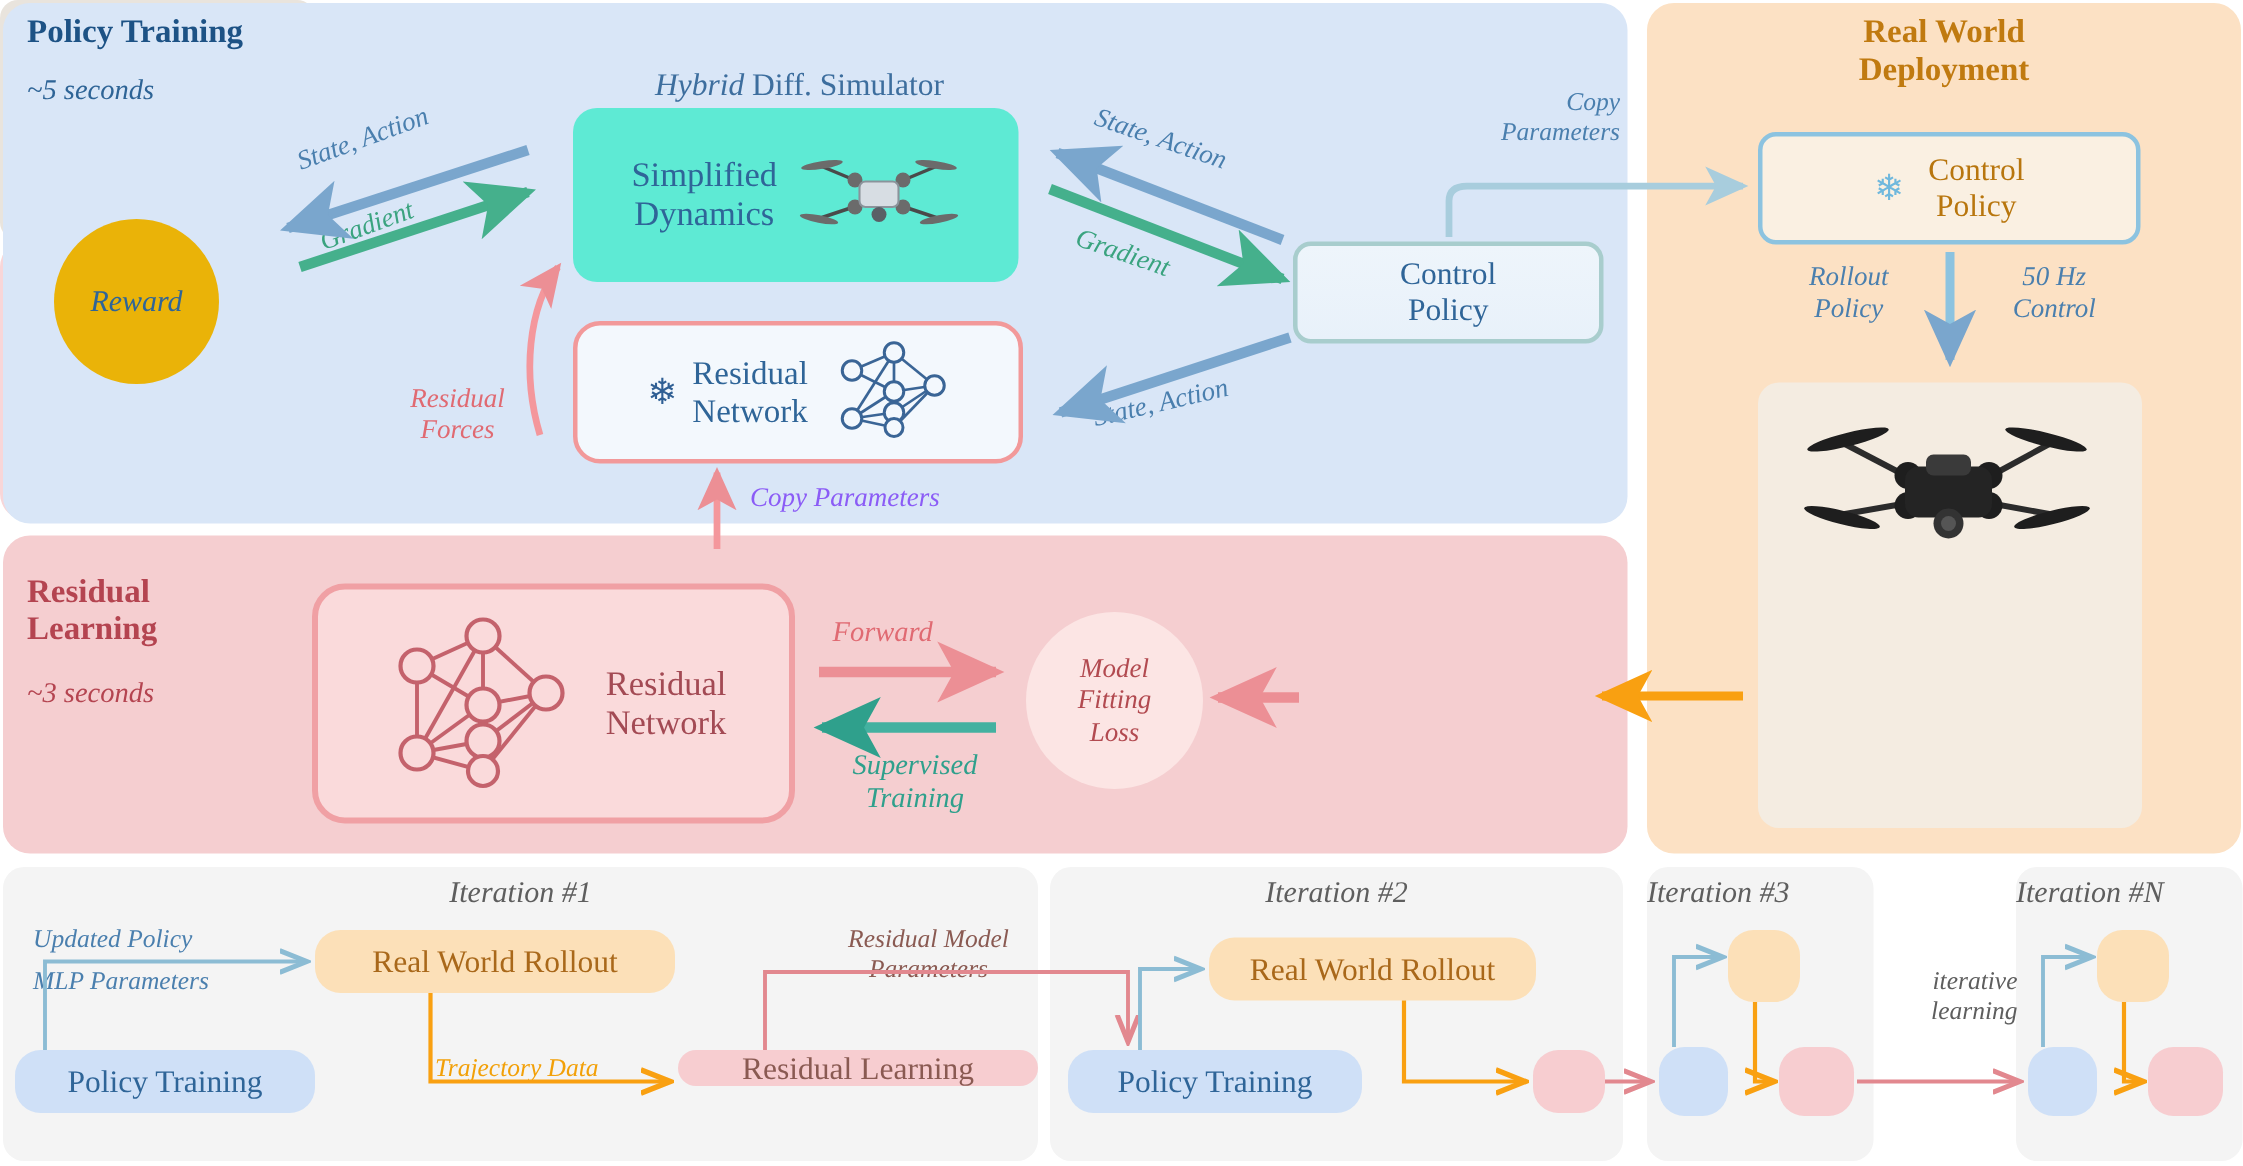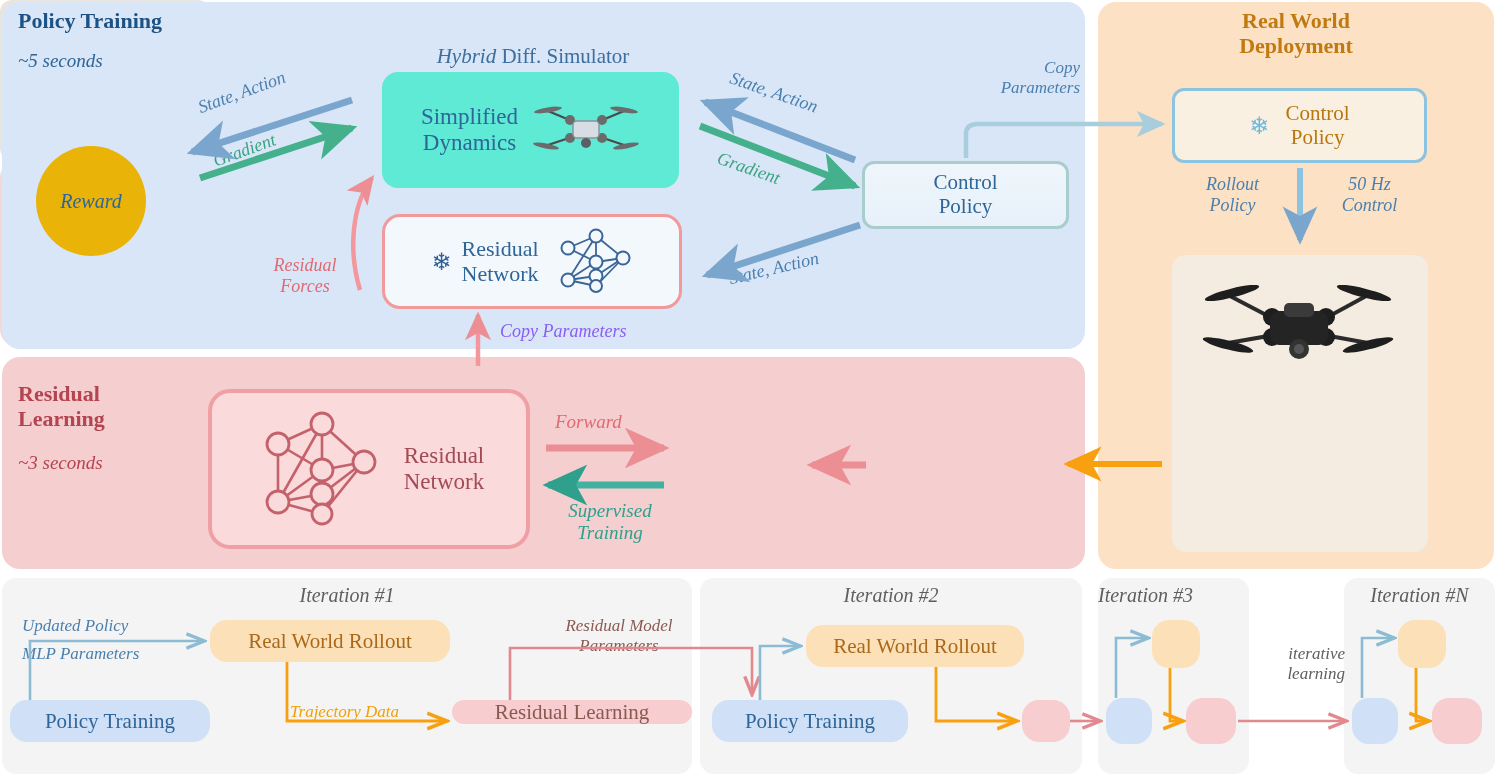--- a/index.html
+++ b/index.html
@@ -99,21 +99,21 @@
       white-space:normal;text-align:center;}
   #lbl-50hz{left:1322px;top:174px;font-size:18px;line-height:1.18;width:95px;
       white-space:normal;text-align:center;}
   #lbl-forward{left:555px;top:411px;font-size:19px;}
   #lbl-supervised{left:545px;top:500px;font-size:19px;line-height:1.15;width:130px;
       white-space:normal;text-align:center;}
 
   #lbl-iter1{left:2px;top:584px;width:690px;text-align:center;font-size:20px;color:#5e5e5e;}
   #lbl-iter2{left:700px;top:584px;width:382px;text-align:center;font-size:20px;color:#5e5e5e;}
   #lbl-iter3{left:1098px;top:584px;width:151px;text-align:left;font-size:20px;color:#5e5e5e;}
-  #lbl-iterN{left:1344px;top:584px;width:151px;text-align:center;font-size:20px;color:#5e5e5e;}
+  #lbl-iterN{left:1344px;top:584px;width:151px;font-size:20px;color:#5e5e5e;}
   #lbl-updated{left:22px;top:616px;font-size:17px;}
   #lbl-mlp{left:22px;top:644px;font-size:17px;}
   #lbl-traj{left:290px;top:702px;font-size:17px;}
   #lbl-resparam{left:534px;top:616px;font-size:17px;line-height:1.2;width:170px;
       white-space:normal;text-align:center;}
   #lbl-iterative{left:1250px;top:644px;width:95px;text-align:right;font-size:17px;
       color:#5e5e5e;line-height:1.2;font-style:italic;}
   #lbl-dots{left:1250px;top:694px;width:95px;text-align:center;font-size:17px;
       color:#8a8a8a;letter-spacing:2px;}
 
@@ -300,20 +300,23 @@
             <circle cx="68" cy="66" r="11"></circle>
           <circle cx="68" cy="90" r="11"></circle>
             <circle cx="68" cy="110" r="10"></circle>
           <circle cx="110" cy="58" r="11"></circle>
         </g>
       </svg>
     </span>
     <span class="txt">Residual<br>Network</span>
   </div>
 
+  <div class="circle" id="circle-loss">
+    <span class="txt">Model<br>Fitting<br>Loss</span>
+  </div>
 
   <div id="box-dataset">
     <span>
       <svg width="132" height="104" viewBox="0 0 132 104">
         <g stroke="#c4626c" stroke-width="4" fill="none" stroke-linejoin="round">
           <path d="M66 6 L124 30 L66 54 L8 30 Z"></path>
           <path d="M8 30 L8 40 L66 64 L124 40 L124 30"></path>
           <path d="M8 46 L66 70 L124 46"></path>
           <path d="M8 46 L8 56 L66 80 L124 56 L124 46"></path>
           <path d="M8 62 L66 86 L124 62"></path>

